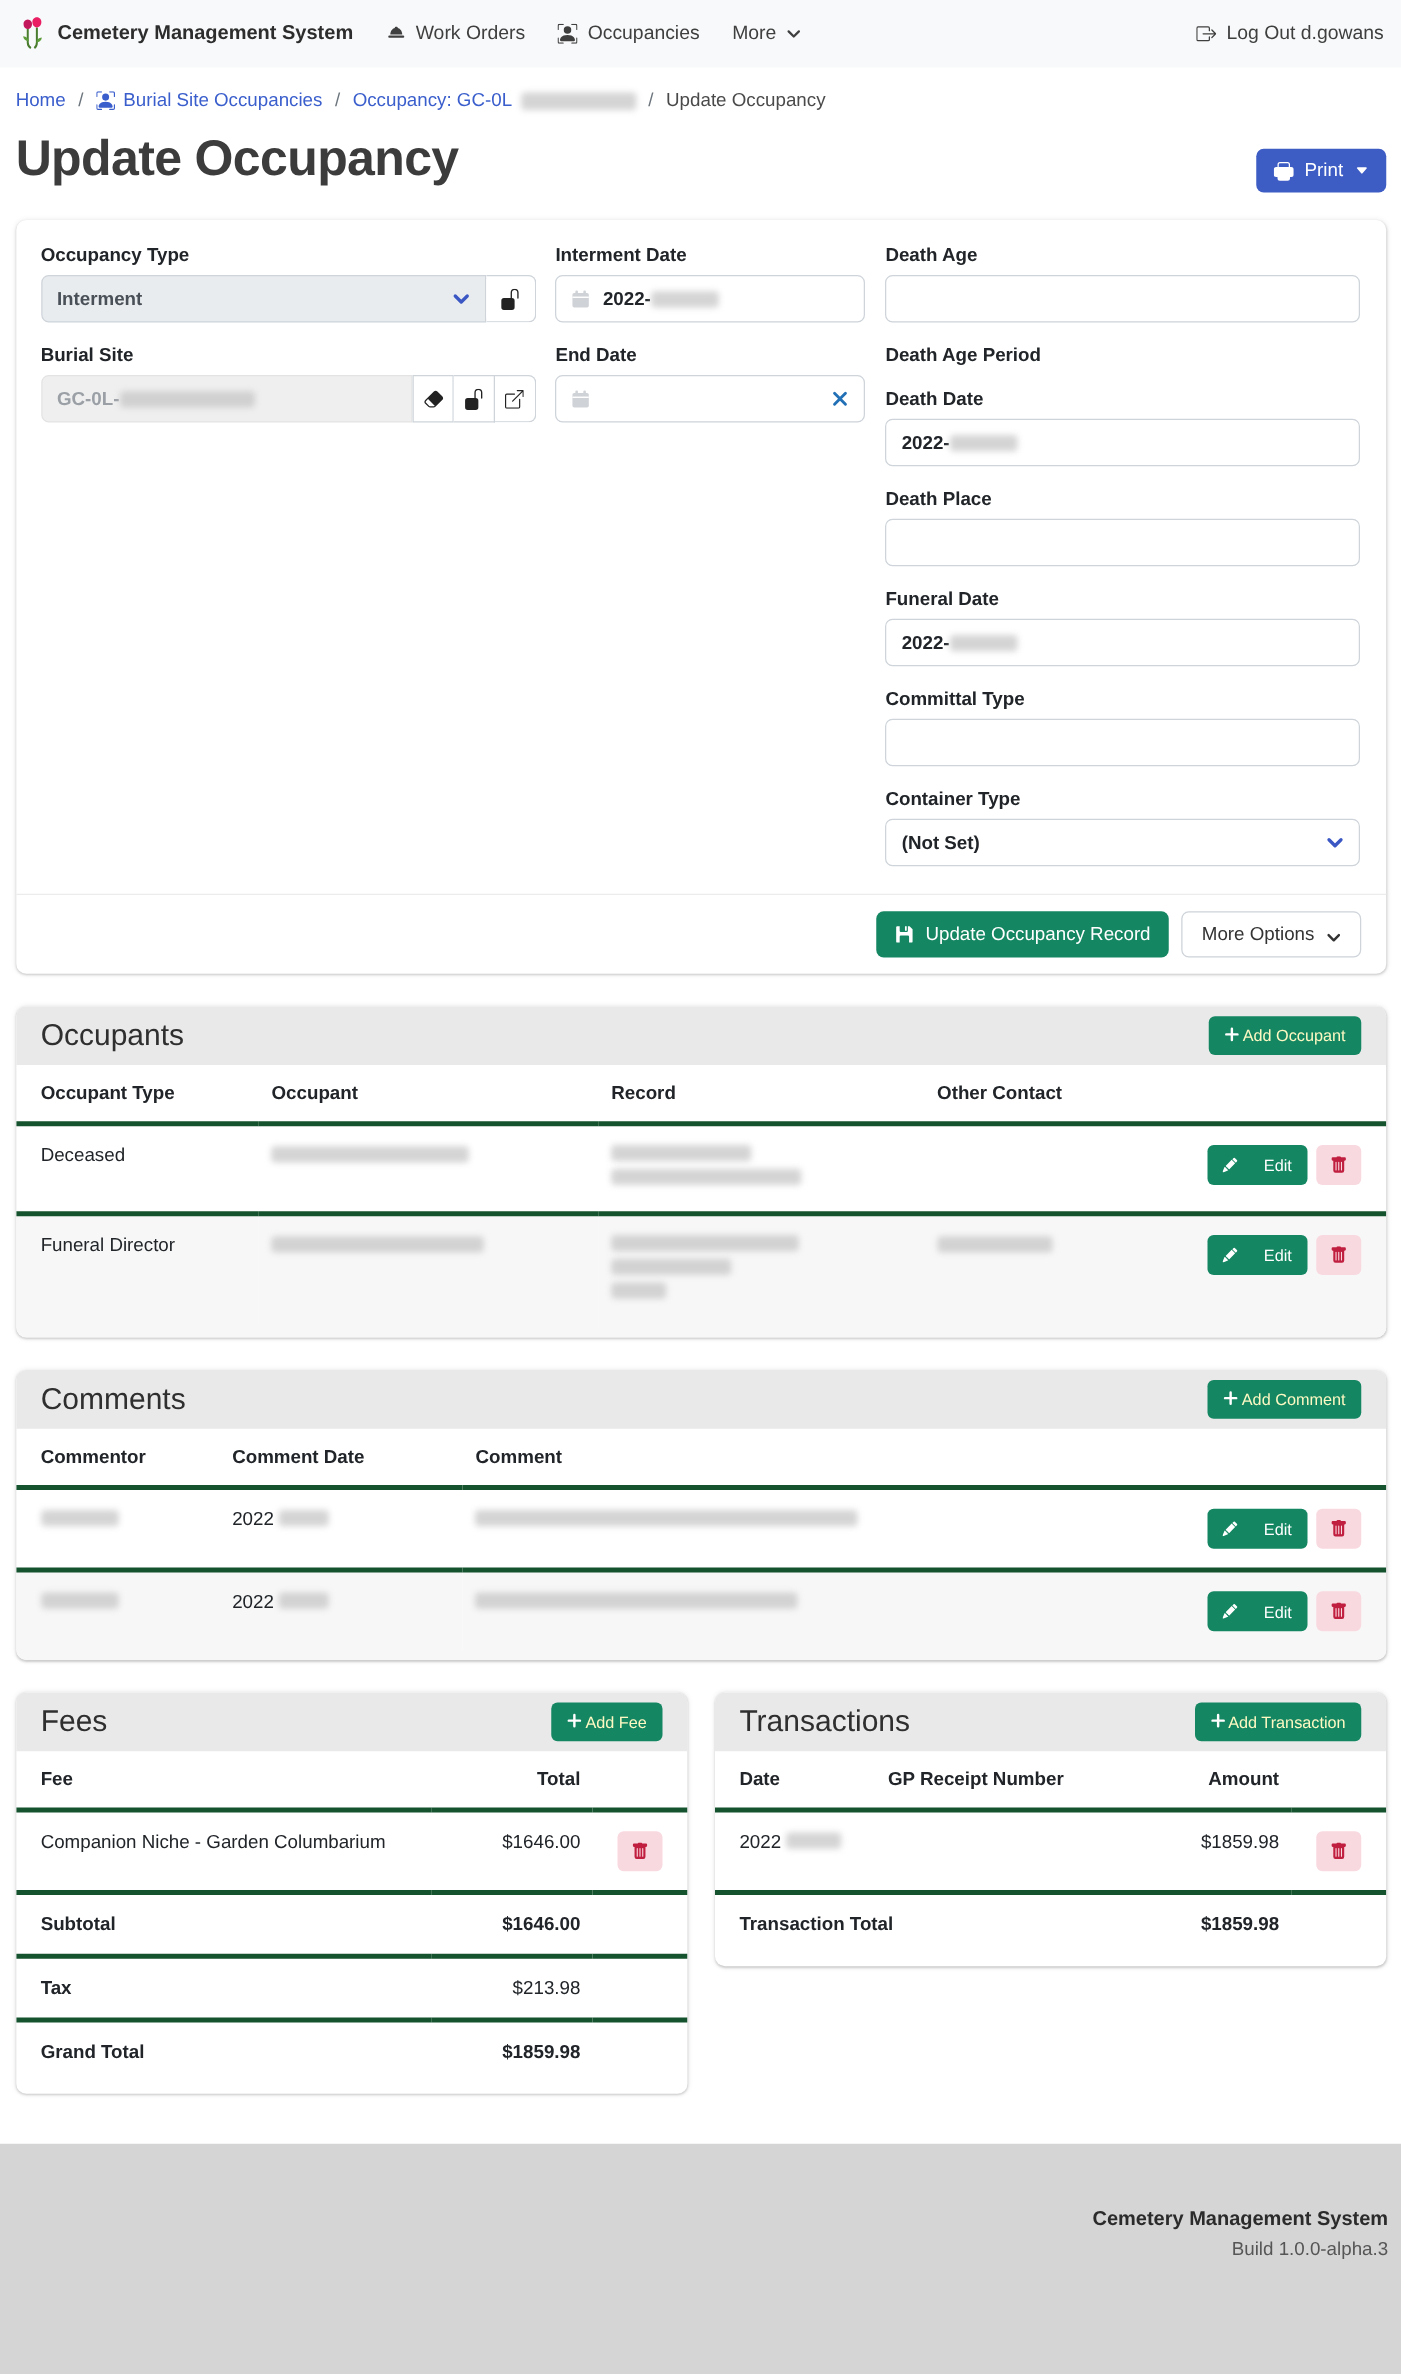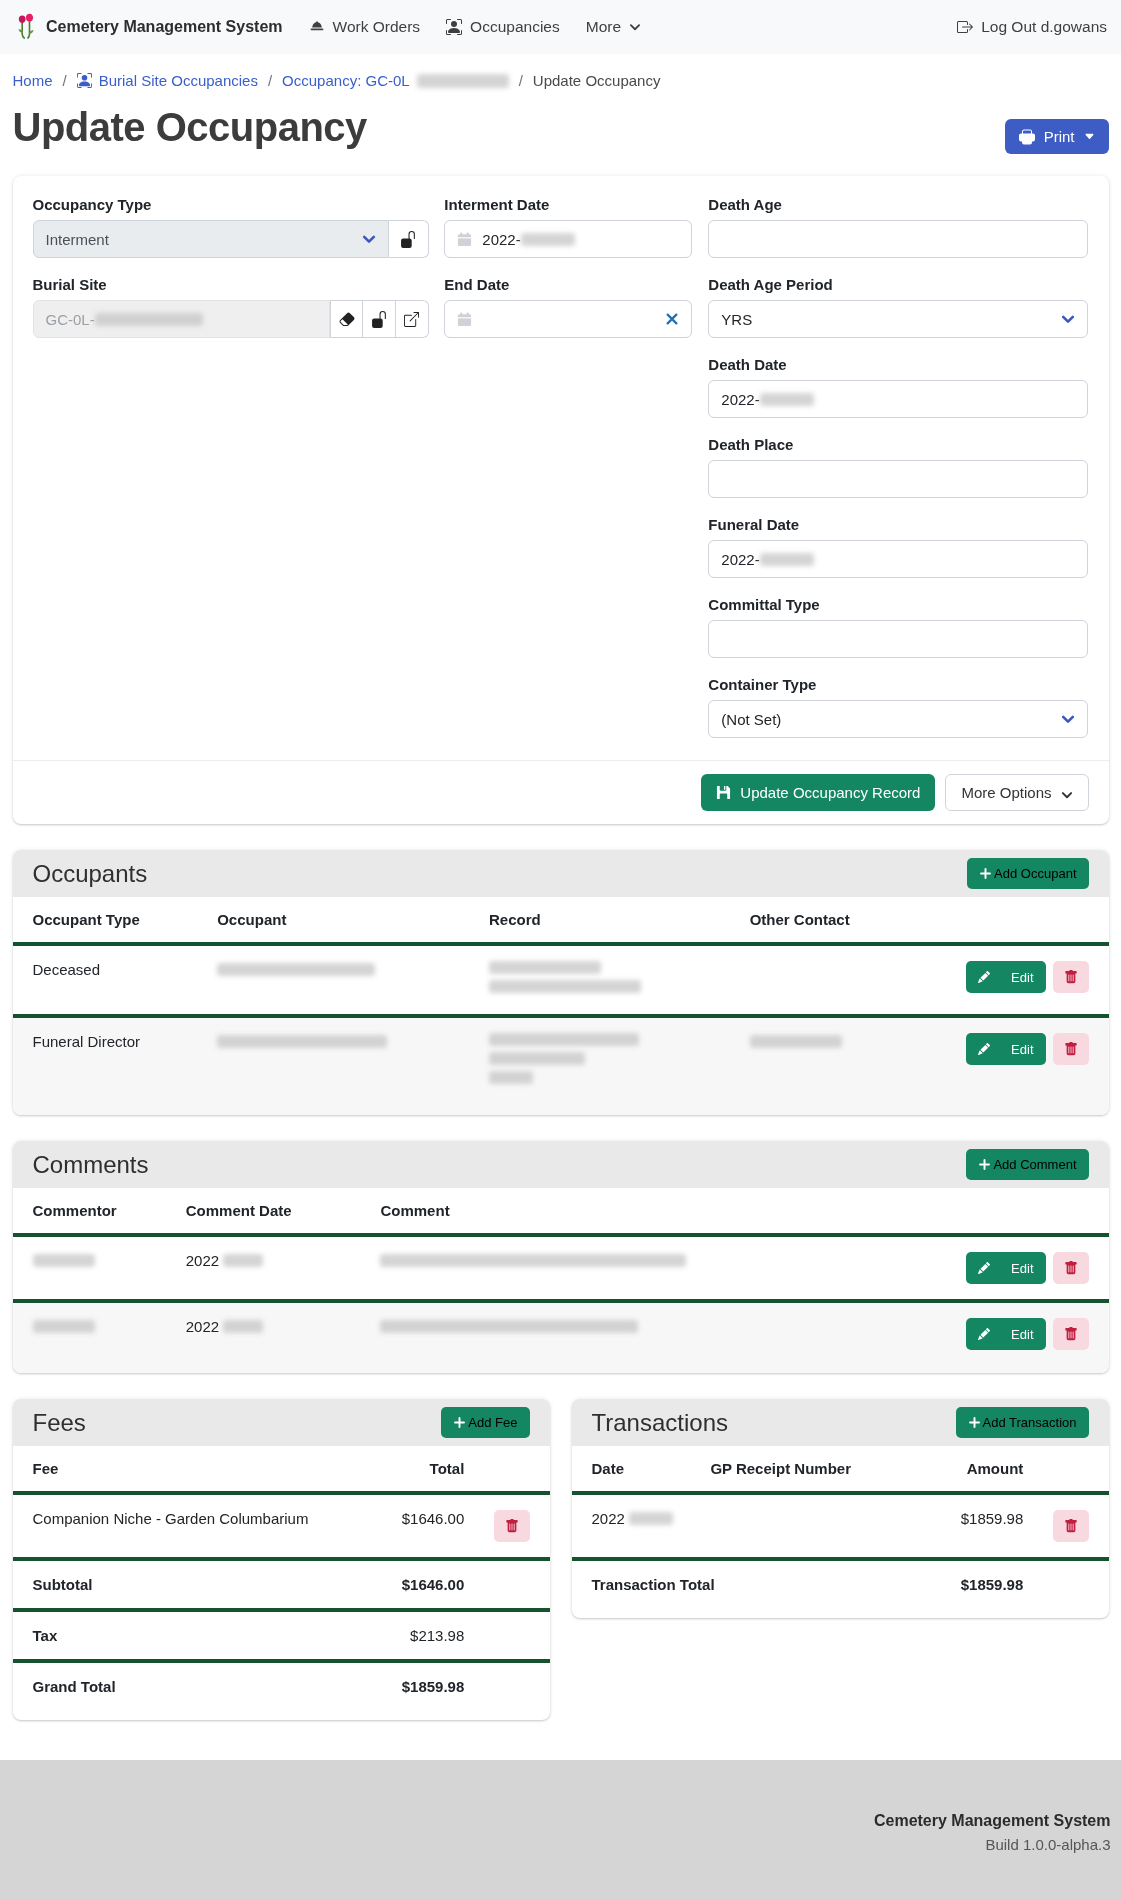--- a/index.html
+++ b/index.html
@@ -48,21 +48,21 @@
     box-shadow: 0 1px 2px rgba(0,0,0,.18), 0 0 5px rgba(0,0,0,.08);
     margin-bottom: 26px;
   }
   .form-card { padding: 20px 20px 0 20px; }
   .form-grid { display:grid; grid-template-columns: 37.5% 23.5% 36%; column-gap: 1.5%; }
 
   .field { margin-bottom: 18px; }
   .field-label { font-weight:bold; font-size:15px; color:#212529; margin-bottom: 7px; }
   .control {
     height: 38px; border:1px solid #ced4da; border-radius:6px; background:#fff;
-    display:flex; align-items:center; padding: 0 12px; font-size:15px; color:#212529; width:100%;
+    display:flex; align-items:center; padding: 0 12px; font-size:15px; color:#212529; width:100%;font-weight:bold;
   }
   input.control { outline:none; }
   .control.disabled { background:#e9ecef; color:#8a8f94; }
   .select { justify-content:space-between; cursor:pointer; }
   .input-group { display:flex; width:100%; }
   .input-group .control { border-radius: 6px 0 0 6px; flex:1 1 auto; min-width:0; }
   .group-btn {
     width: 44px; height:38px; background:#fff; border:1px solid #ced4da; border-left:none;
     display:flex; align-items:center; justify-content:center; cursor:pointer;
   }
@@ -89,22 +89,22 @@
     padding: 9px 15px; display:flex; align-items:flex-end; gap:9px;
   }
 
   
   .section-card { border-radius:8px; overflow:hidden; }
   .section-head {
     background:#e9e9e9; padding: 8px 20px; display:flex; justify-content:space-between; align-items:center;
   }
   .section-title { font-size: 24px; color:#2f2f2f; font-weight: 400; }
   .btn-add {
-    background:#148662; color:#000000; font-size:13px; padding: 8px 12px;
-    display:flex; align-items:center; gap:2px; border-radius:5px;
+    background:#148662; color:#fef9c3; font-size:13px; padding: 8px 12px;
+    display:flex; align-items:flex-start; gap:2px; border-radius:5px;
   }
   table { width:100%; border-collapse: collapse; }
   thead { border-bottom: 2px solid #bfbfbf; }
   th { text-align:left; font-weight:bold; font-size:15px; padding: 14px 10px; color:#212529; }
   td { font-size:15px; padding: 15px 10px; color:#212529; vertical-align: top; border-top: 4px solid #14532d; }
   th:first-child, td:first-child { padding-left: 20px; }
   th:last-child, td:last-child { padding-right: 20px; }
   tr.striped { background:#f7f7f7; }
   .actions { display:flex; gap:7px; justify-content:flex-end; }
   .btn-edit {
@@ -323,28 +323,20 @@
       </div>
 
       <div>
         <div class="field">
           <div class="field-label">Death Age</div>
           <input class="control" value="" style="">
         </div>
 
         <div class="field">
           <div class="field-label">Death Age Period</div>
-          <div class="control select">
-            <span>YRS</span>
-            <span>
-              <svg width="14" height="14" viewBox="0 0 16 16" fill="none" stroke="#3a57c4" stroke-width="3" stroke-linecap="round" stroke-linejoin="round">
-                  <path d="M2.5 5.5 8 11l5.5-5.5"></path>
-                </svg>
-            </span>
-          </div>
         </div>
 
         <div class="field">
           <div class="field-label">Death Date</div>
           <div class="control">
             <span>2022-</span>
             <span class="redact" style="width:54px;"></span>
           </div>
         </div>
 

